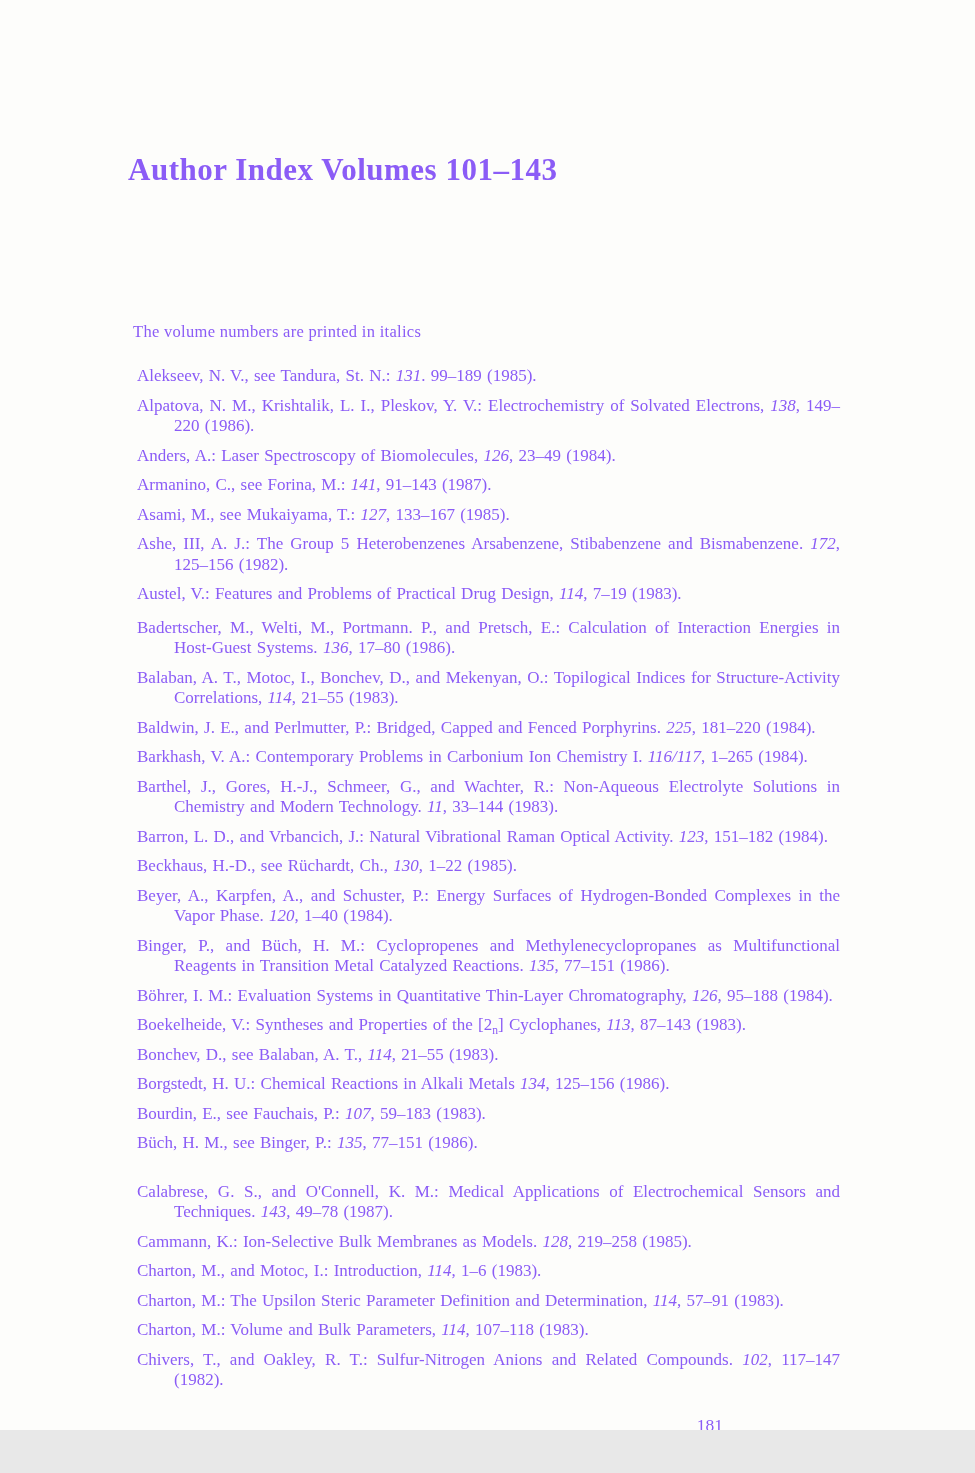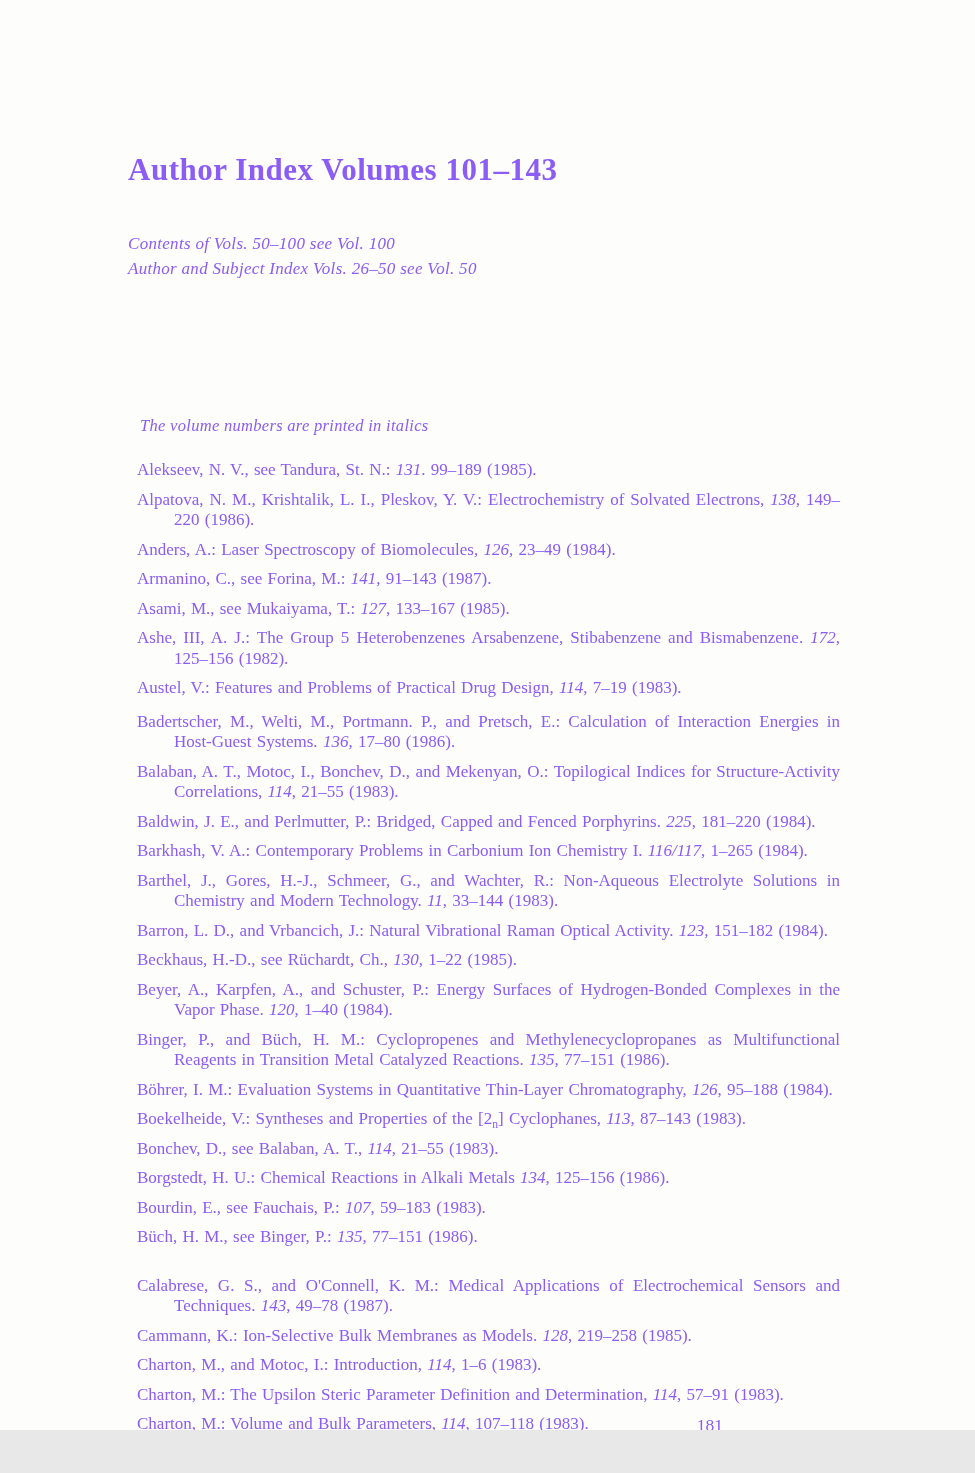--- a/index.html
+++ b/index.html
@@ -28,23 +28,22 @@
   }
   .frontnotes { margin-top: 44px; }
   .frontnotes p {
     margin: 0;
     font-style: italic;
     font-size: 17px;
     line-height: 25px;
     letter-spacing: 0.3px;
   }
   .volnote {
-    margin: 12px;
+    margin: 5px;
     margin-top: 133px;
-    font-style: italic;
     font-size: 16.5px;
     line-height: 24px;
     letter-spacing: 0.3px;
   }
   .index { margin-top: 22px; }
   .section { margin: 0; }
   .index .section:nth-child(2) { margin-top: 13px; }
   .index .section:nth-child(3) { margin-top: 28px; }
   .entry {
     margin: 9px;
@@ -68,24 +67,20 @@
     font-size: 17.5px;
   }
 </style>
 </head>
 <body>
 
 <div class="page">
   <div class="content">
     <h1 class="title">Author Index Volumes 101–143</h1>
 
-    <div class="frontnotes">
-      <p>Contents of Vols. 50–100 see Vol. 100</p>
-      <p>Author and Subject Index Vols. 26–50 see Vol. 50</p>
-    </div>
 
     <p class="volnote">The volume numbers are printed in italics</p>
 
     <div class="index" id="index">
         <div class="section">
           <p class="entry"><span>Alekseev, N. V., see Tandura, St. N.: </span><span class="vol">131</span><span>. 99–189 (1985).</span></p>
           <p class="entry"><span>Alpatova, N. M., Krishtalik, L. I., Pleskov, Y. V.: Electrochemistry of Solvated Electrons, </span><span class="vol">138</span><span>, 149–220 (1986).</span></p>
           <p class="entry"><span>Anders, A.: Laser Spectroscopy of Biomolecules, </span><span class="vol">126</span><span>, 23–49 (1984).</span></p>
           <p class="entry"><span>Armanino, C., see Forina, M.: </span><span class="vol">141</span><span>, 91–143 (1987).</span></p>
           <p class="entry"><span>Asami, M., see Mukaiyama, T.: </span><span class="vol">127</span><span>, 133–167 (1985).</span></p>

